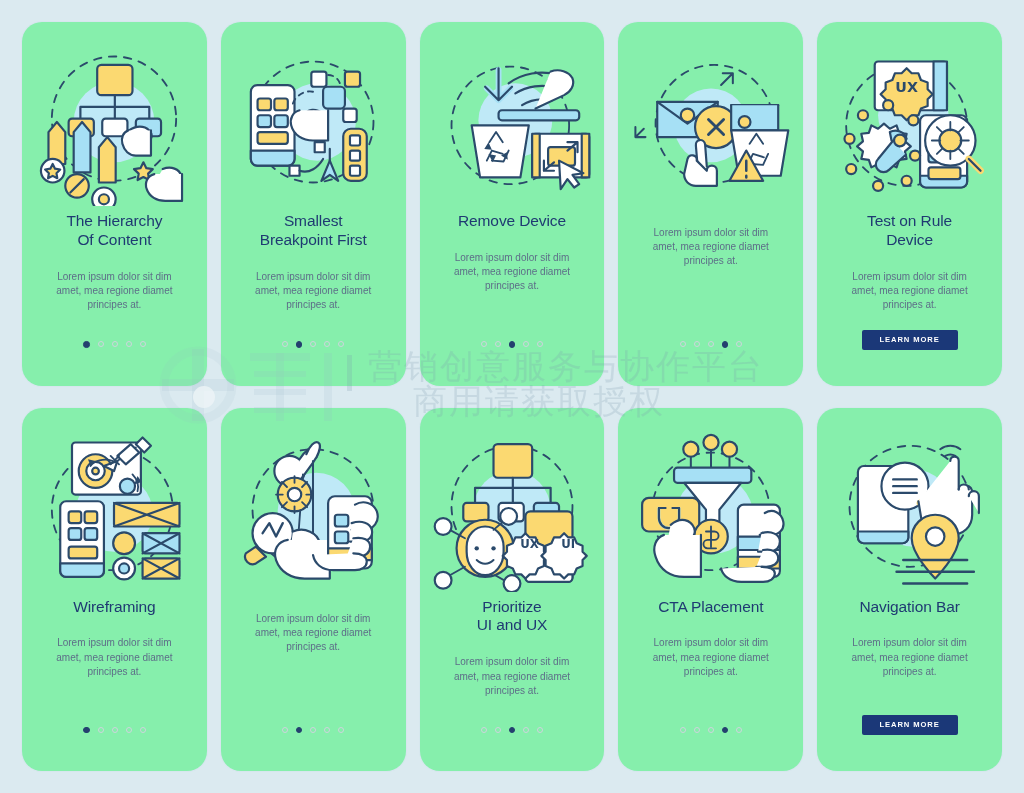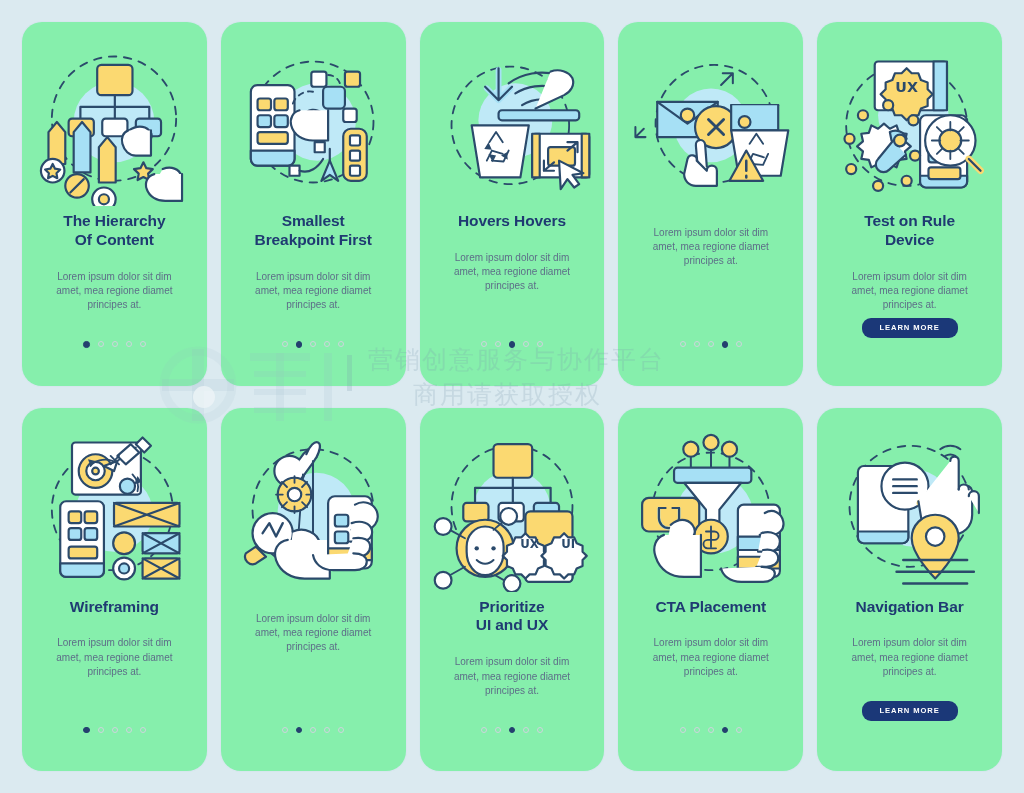--- a/index.html
+++ b/index.html
@@ -36,21 +36,21 @@
   .illus{
     width:168px;height:168px;
     margin-top:4px;
     display:block;
     flex:0 0 auto;
   }
   .card-title{
     margin:6px 0 0;
     text-align:center;
     color:#1f3a72;
-    font-weight:bold;
+    font-weight:normal;
     font-size:15.5px;
     line-height:1.22;
     letter-spacing:-.1px;
     white-space:pre-line;
   }
   .card-body{
     margin:20px 0 0;
     text-align:center;
     color:#5d6e88;
     font-size:10px;
@@ -70,51 +70,51 @@
     background:transparent;
   }
   .dot.active{
     background:#24406f;border-color:#24406f;
     width:6.5px;height:6.5px;
   }
   .learn-btn{
     background:#1b3878;
     color:#ffffff;
     border:none;
-    border-radius:9px;
+    border-radius:2px;
     font-size:7.6px;
     font-weight:bold;
     letter-spacing:.9px;
     padding:0 18px;
     height:20px;
     line-height:20px;
-    margin-bottom:36px;
+    margin-bottom:22px;
     cursor:pointer;
     font-family:"Liberation Sans", sans-serif;
   }
   
   .watermark{
     position:absolute;
     left:0;right:0;top:0;bottom:0;
     z-index:3;
     pointer-events:none;
   }
   .wm-logo{
     position:absolute;
     left:158px;top:345px;
     width:190px;height:86px;
     opacity:.5;
   }
   .wm-text{
     position:absolute;
-    left:368px;top:342px;
+    left:368px;top:352px;
     color:rgba(125,155,175,.22);
-    font-size:25px;
+    font-size:34px;
     line-height:35px;
-    font-family:Liberation Sans, sans-serif;
+    font-family:Liberation Mono, monospace;
     letter-spacing:2px;
   }
   .wm-line2{margin-left:45px;}
   .wm-bar{
     position:absolute;
     left:347px;top:355px;
     width:5px;height:36px;
     background:rgba(125,155,175,.22);
   }
 </style>
@@ -223,21 +223,21 @@
           <path d="M84 38v34M70 60l14 14 14-14" stroke-width="7" stroke="#a6e0f5" fill="none"></path>
           <path d="M84 36v36M68 58l16 16 16-16" stroke-width="2.6" stroke="#2b4a6b"></path>
           <rect x="124" y="114" width="68" height="52" rx="4" fill="#ffffff"></rect>
           <rect x="124" y="114" width="9" height="52" fill="#fbd971"></rect>
           <rect x="183" y="114" width="9" height="52" fill="#fbd971"></rect>
           <rect x="143" y="130" width="32" height="22" rx="3" fill="#fbd971"></rect>
           <path d="M178 124l-12 10M166 124h12v12M138 158l12-10M150 158h-12v-12"></path>
           <path d="M156 146l2 34 8-12 8 10 6-4-8-11 13-2z" fill="#ffffff"></path>
         </g>
       </svg>
-      <div class="card-title">Hovers Hovers</div>
+      <div class="card-title">Remove Device</div>
       <div class="card-body">Lorem ipsum dolor sit dim
 amet, mea regione diamet
 principes at.</div>
       <div class="spacer"></div>
       <div class="dots">
         <span class="dot"></span>
         <span class="dot"></span>
         <span class="dot active"></span>
         <span class="dot"></span>
         <span class="dot"></span>

